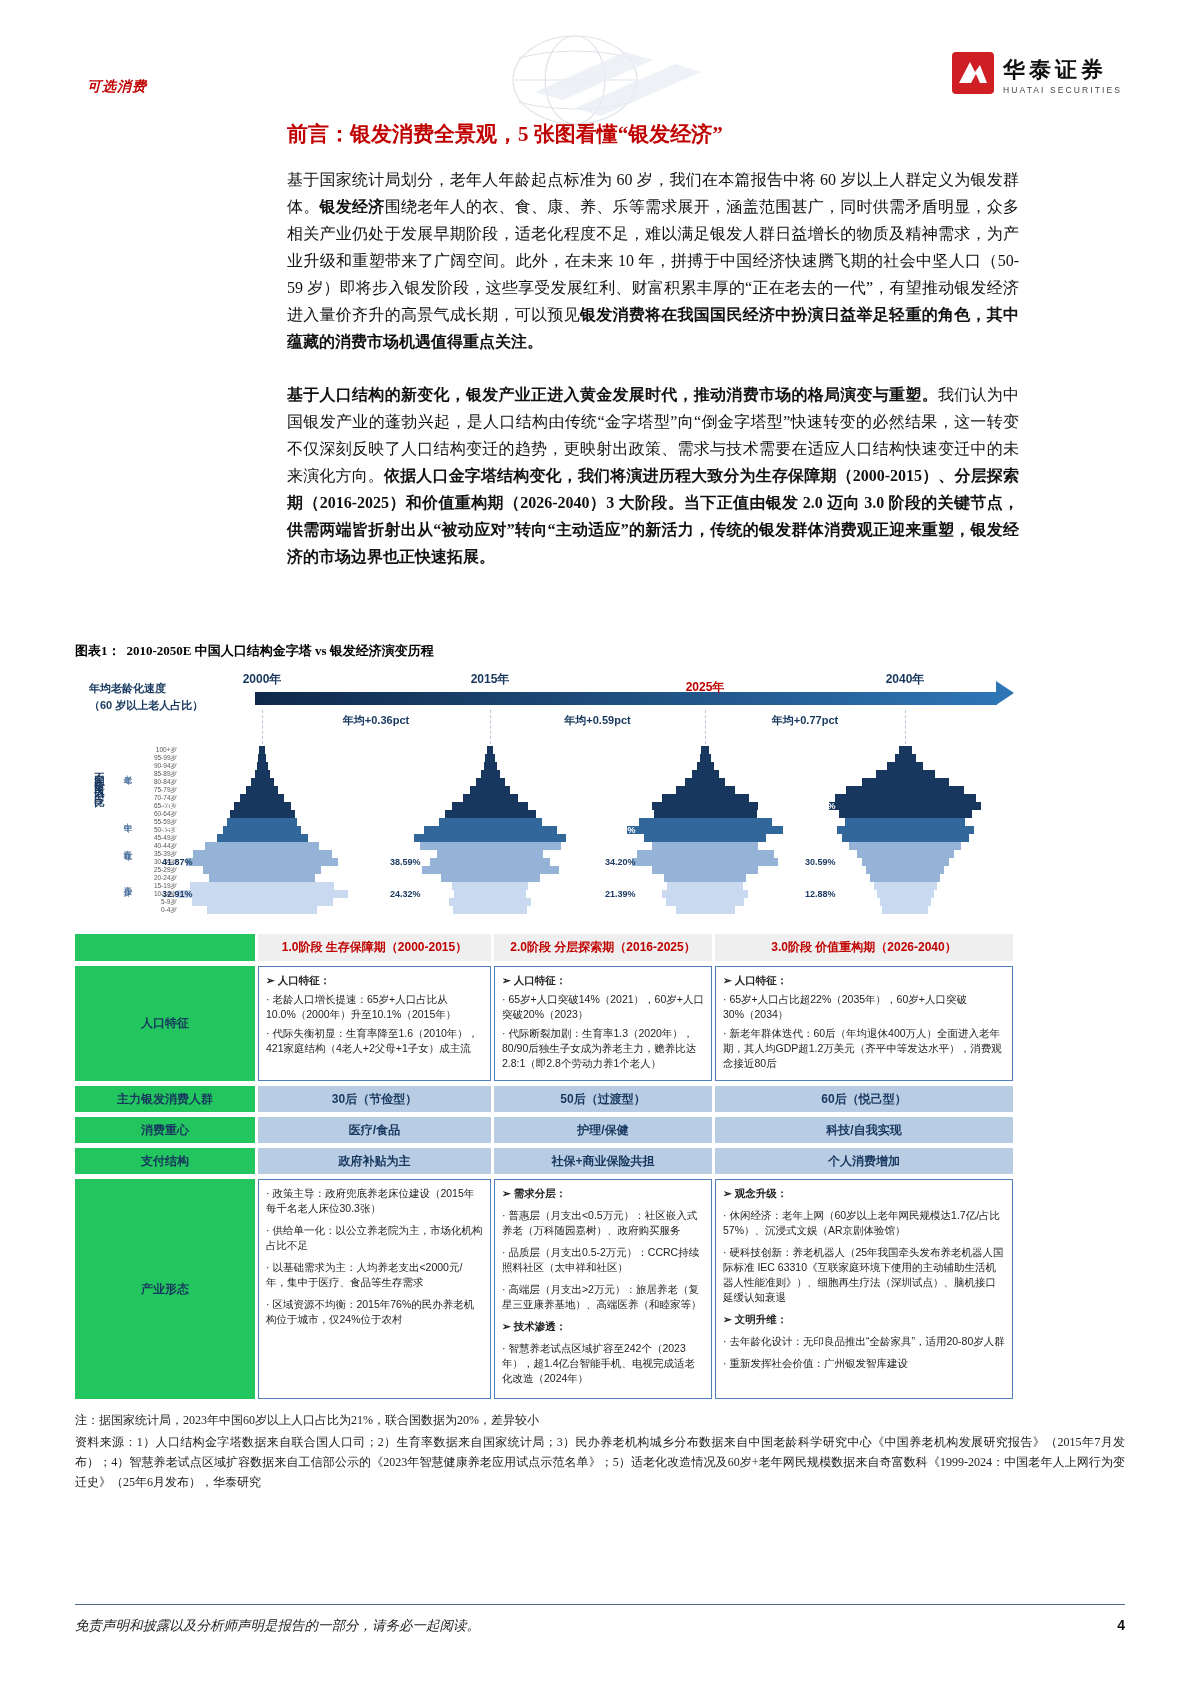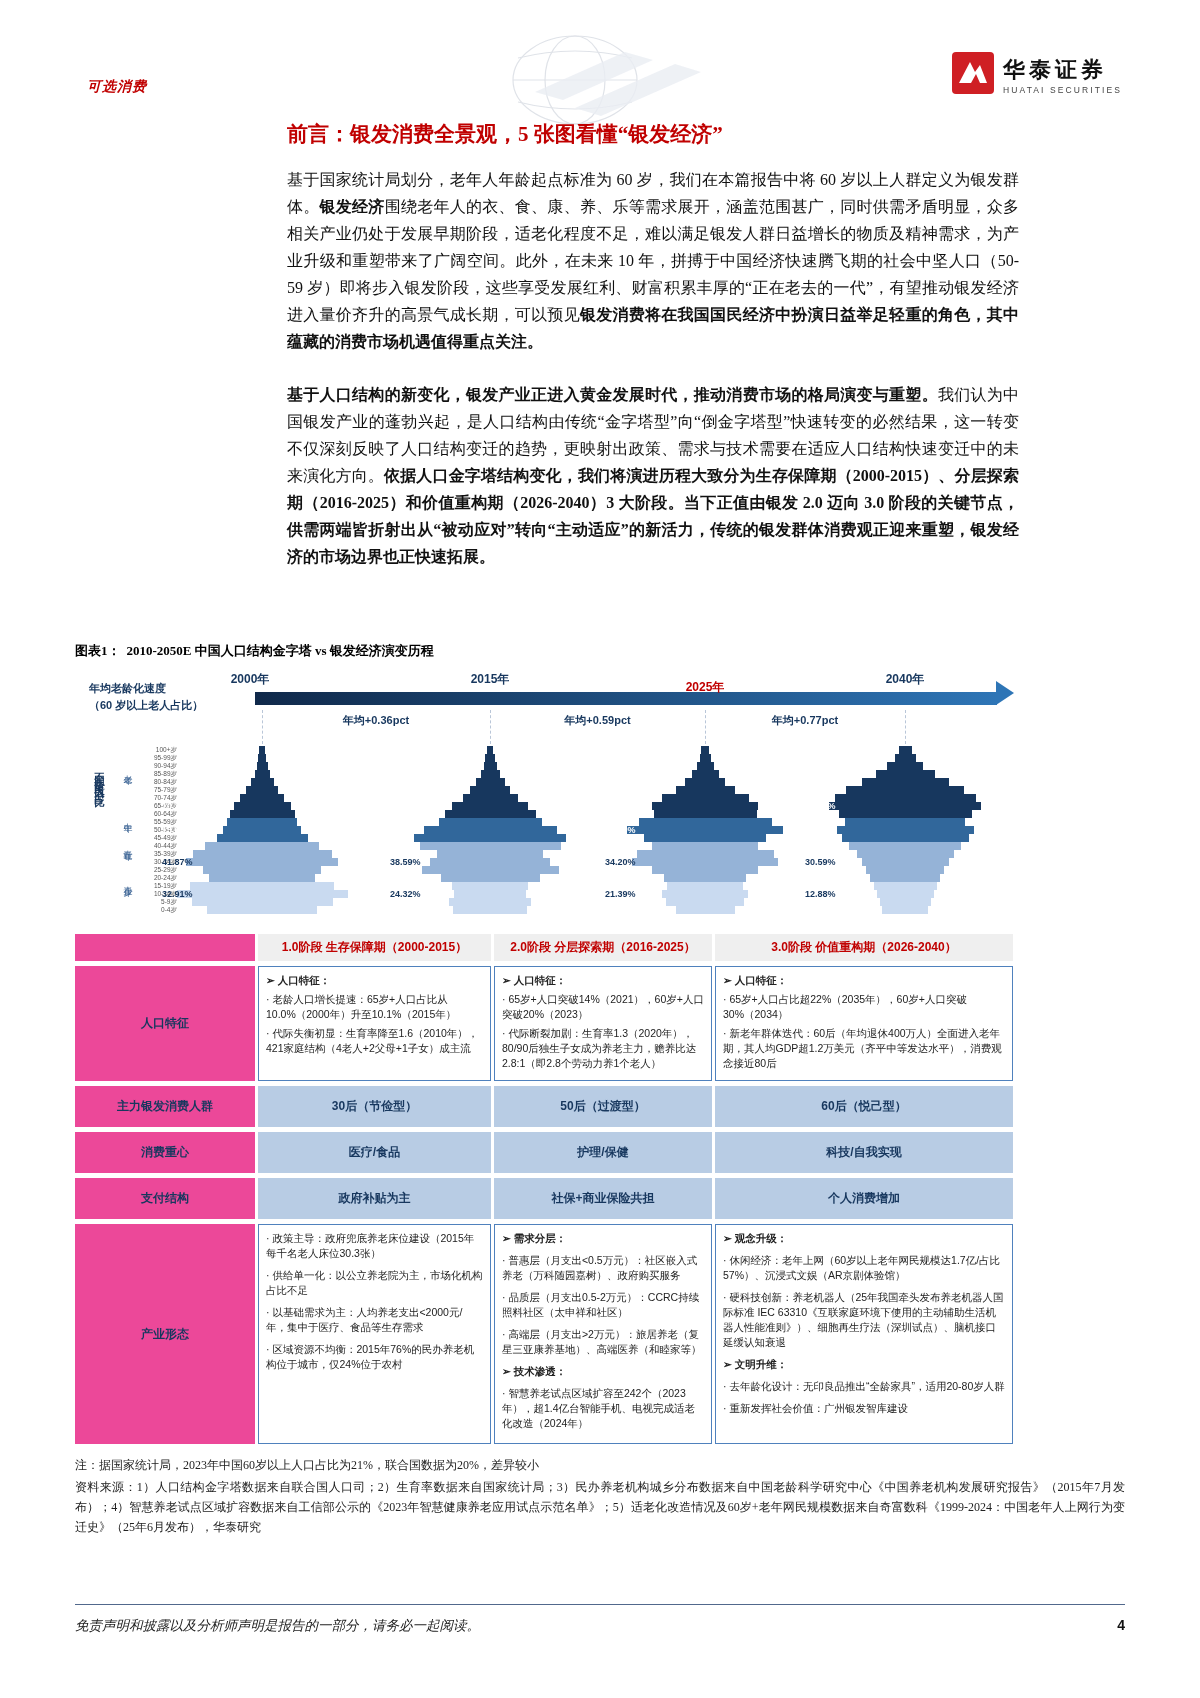--- a/index.html
+++ b/index.html
@@ -37,21 +37,21 @@
   .age-col{position:absolute;left:62px;top:78px;width:40px;}
   .age-row{height:8px;line-height:8px;font-size:6.5px;color:#555;text-align:right;}
   .pyr{position:absolute;top:78px;width:200px;}
   .bar{height:8px;margin:0 auto;}
   .pct{position:absolute;left:0;width:200px;text-align:left;font-size:9px;font-weight:bold;line-height:8px;}
 
   
   .stage-table{display:grid;grid-template-columns:180px 233px 218px 298px;column-gap:3px;row-gap:5px;margin-top:10px;width:938px;font-family:"Liberation Sans",sans-serif;}
   .cell{box-sizing:border-box;}
   .h-cell{background:#efefef;color:#c00000;font-weight:bold;font-size:12px;display:flex;align-items:center;justify-content:center;padding:5px 2px;text-align:center;}
-  .label-cell{background:#ec4899;color:#17375e;font-weight:bold;font-size:12px;display:flex;align-items:center;justify-content:center;text-align:center;padding:12px;}
+  .label-cell{background:#22c55e;color:#17375e;font-weight:bold;font-size:12px;display:flex;align-items:center;justify-content:center;text-align:center;padding:4px;}
   .info-cell{border:1px solid #4f81bd;background:#fff;font-size:10.5px;line-height:1.42;color:#222;padding:6px 7px;}
   .info-cell .line{margin-bottom:4px;}
   .industry .line{margin-bottom:7px;}
   .bar-cell{background:#b8cce4;color:#17375e;font-weight:bold;font-size:12px;display:flex;align-items:center;justify-content:center;min-height:26px;text-align:center;}
 
   
   .notes{margin-top:12px;font-size:12px;line-height:1.65;color:#222;width:1050px;text-align:justify;}
   .notes .src{margin-top:2px;}
 
   
@@ -128,21 +128,21 @@
           <div class="age-row">40-44岁</div>
           <div class="age-row">35-39岁</div>
           <div class="age-row">30-34岁</div>
           <div class="age-row">25-29岁</div>
           <div class="age-row">20-24岁</div>
           <div class="age-row">15-19岁</div>
           <div class="age-row">10-14岁</div>
           <div class="age-row">5-9岁</div>
           <div class="age-row">0-4岁</div>
         </div>
-    <div class="year" style="left: 130px; text-align: center;">2000年</div>
+    <div class="year" style="left: 142px; text-align: center;">2000年</div>
         <div class="tick" style="left: 187px;"></div>
         <div class="year" style="left: 370px;">2015年</div>
         <div class="tick" style="left: 415px;"></div>
         <div class="year red" style="left: 585px;">2025年</div>
         <div class="tick" style="left: 630px;"></div>
         <div class="year" style="left: 785px;">2040年</div>
         <div class="tick" style="left: 830px;"></div>
         <div class="seg-label" style="left: 241px;">年均+0.36pct</div>
         <div class="seg-label" style="left: 462.5px;">年均+0.59pct</div>
         <div class="seg-label" style="left: 670px;">年均+0.77pct</div>

